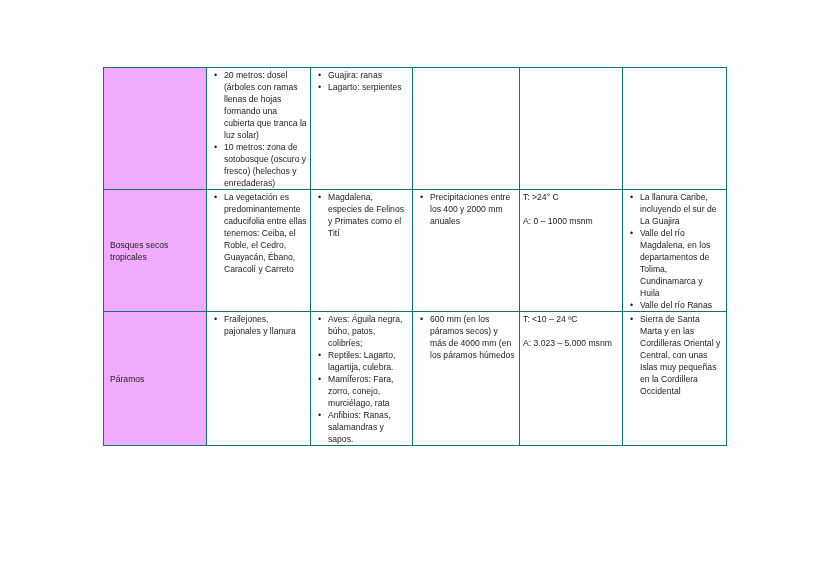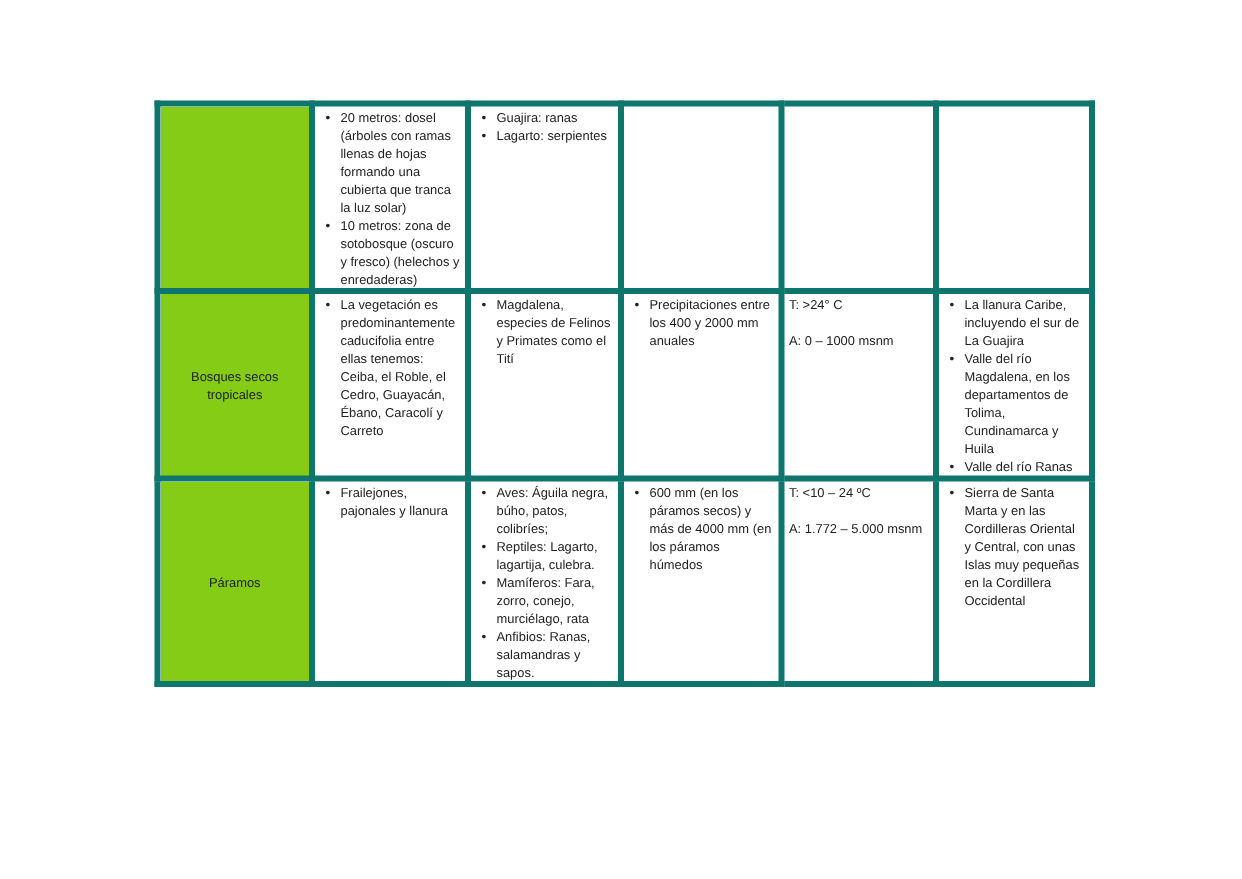--- a/index.html
+++ b/index.html
@@ -8,29 +8,28 @@
       font-family: "Liberation Sans", sans-serif; color: #222;
       overflow: hidden;
     }
     table.eco {
       position: absolute; left: 103px; top: 67px;
       border-collapse: collapse; table-layout: fixed;
       width: 623px;
       font-size: 8.6px; line-height: 12px;
     }
     table.eco td {
-      border: 4px solid #0f766e;
+      border: 1px solid #0f766e;
       vertical-align: top;
       padding: 1px 3px 0 3px;
       overflow: hidden;
     }
     td.name {
-      background: #84cc16;
+      background: #f0abfc;
       vertical-align: middle !important;
-      text-align: center;
       padding: 0 6px !important;
     }
     ul { margin: 0; padding-left: 14px; list-style: none; }
     li { position: relative; }
     li::before {
       content: "\2022"; position: absolute; left: -10px; top: 0; font-size: 9px;
     }
     .plain p { margin: 0; }
     .gap { height: 12px; }
     tr.r1 { height: 120px; }
@@ -123,21 +122,21 @@
       </ul>
     </td>
     <td>
       <ul>
         <li>600 mm (en los páramos secos) y más de 4000 mm (en los páramos húmedos</li>
       </ul>
     </td>
     <td class="plain">
       <p>T: &lt;10 – 24 ºC</p>
       <div class="gap"></div>
-      <p>A: 1.772 – 5.000 msnm</p>
+      <p>A: 3.023 – 5.000 msnm</p>
     </td>
     <td>
       <ul>
         <li>Sierra de Santa Marta y en las Cordilleras Oriental y Central, con unas Islas muy pequeñas en la Cordillera Occidental</li>
       </ul>
     </td>
   </tr>
 </tbody>
   </table>
 

